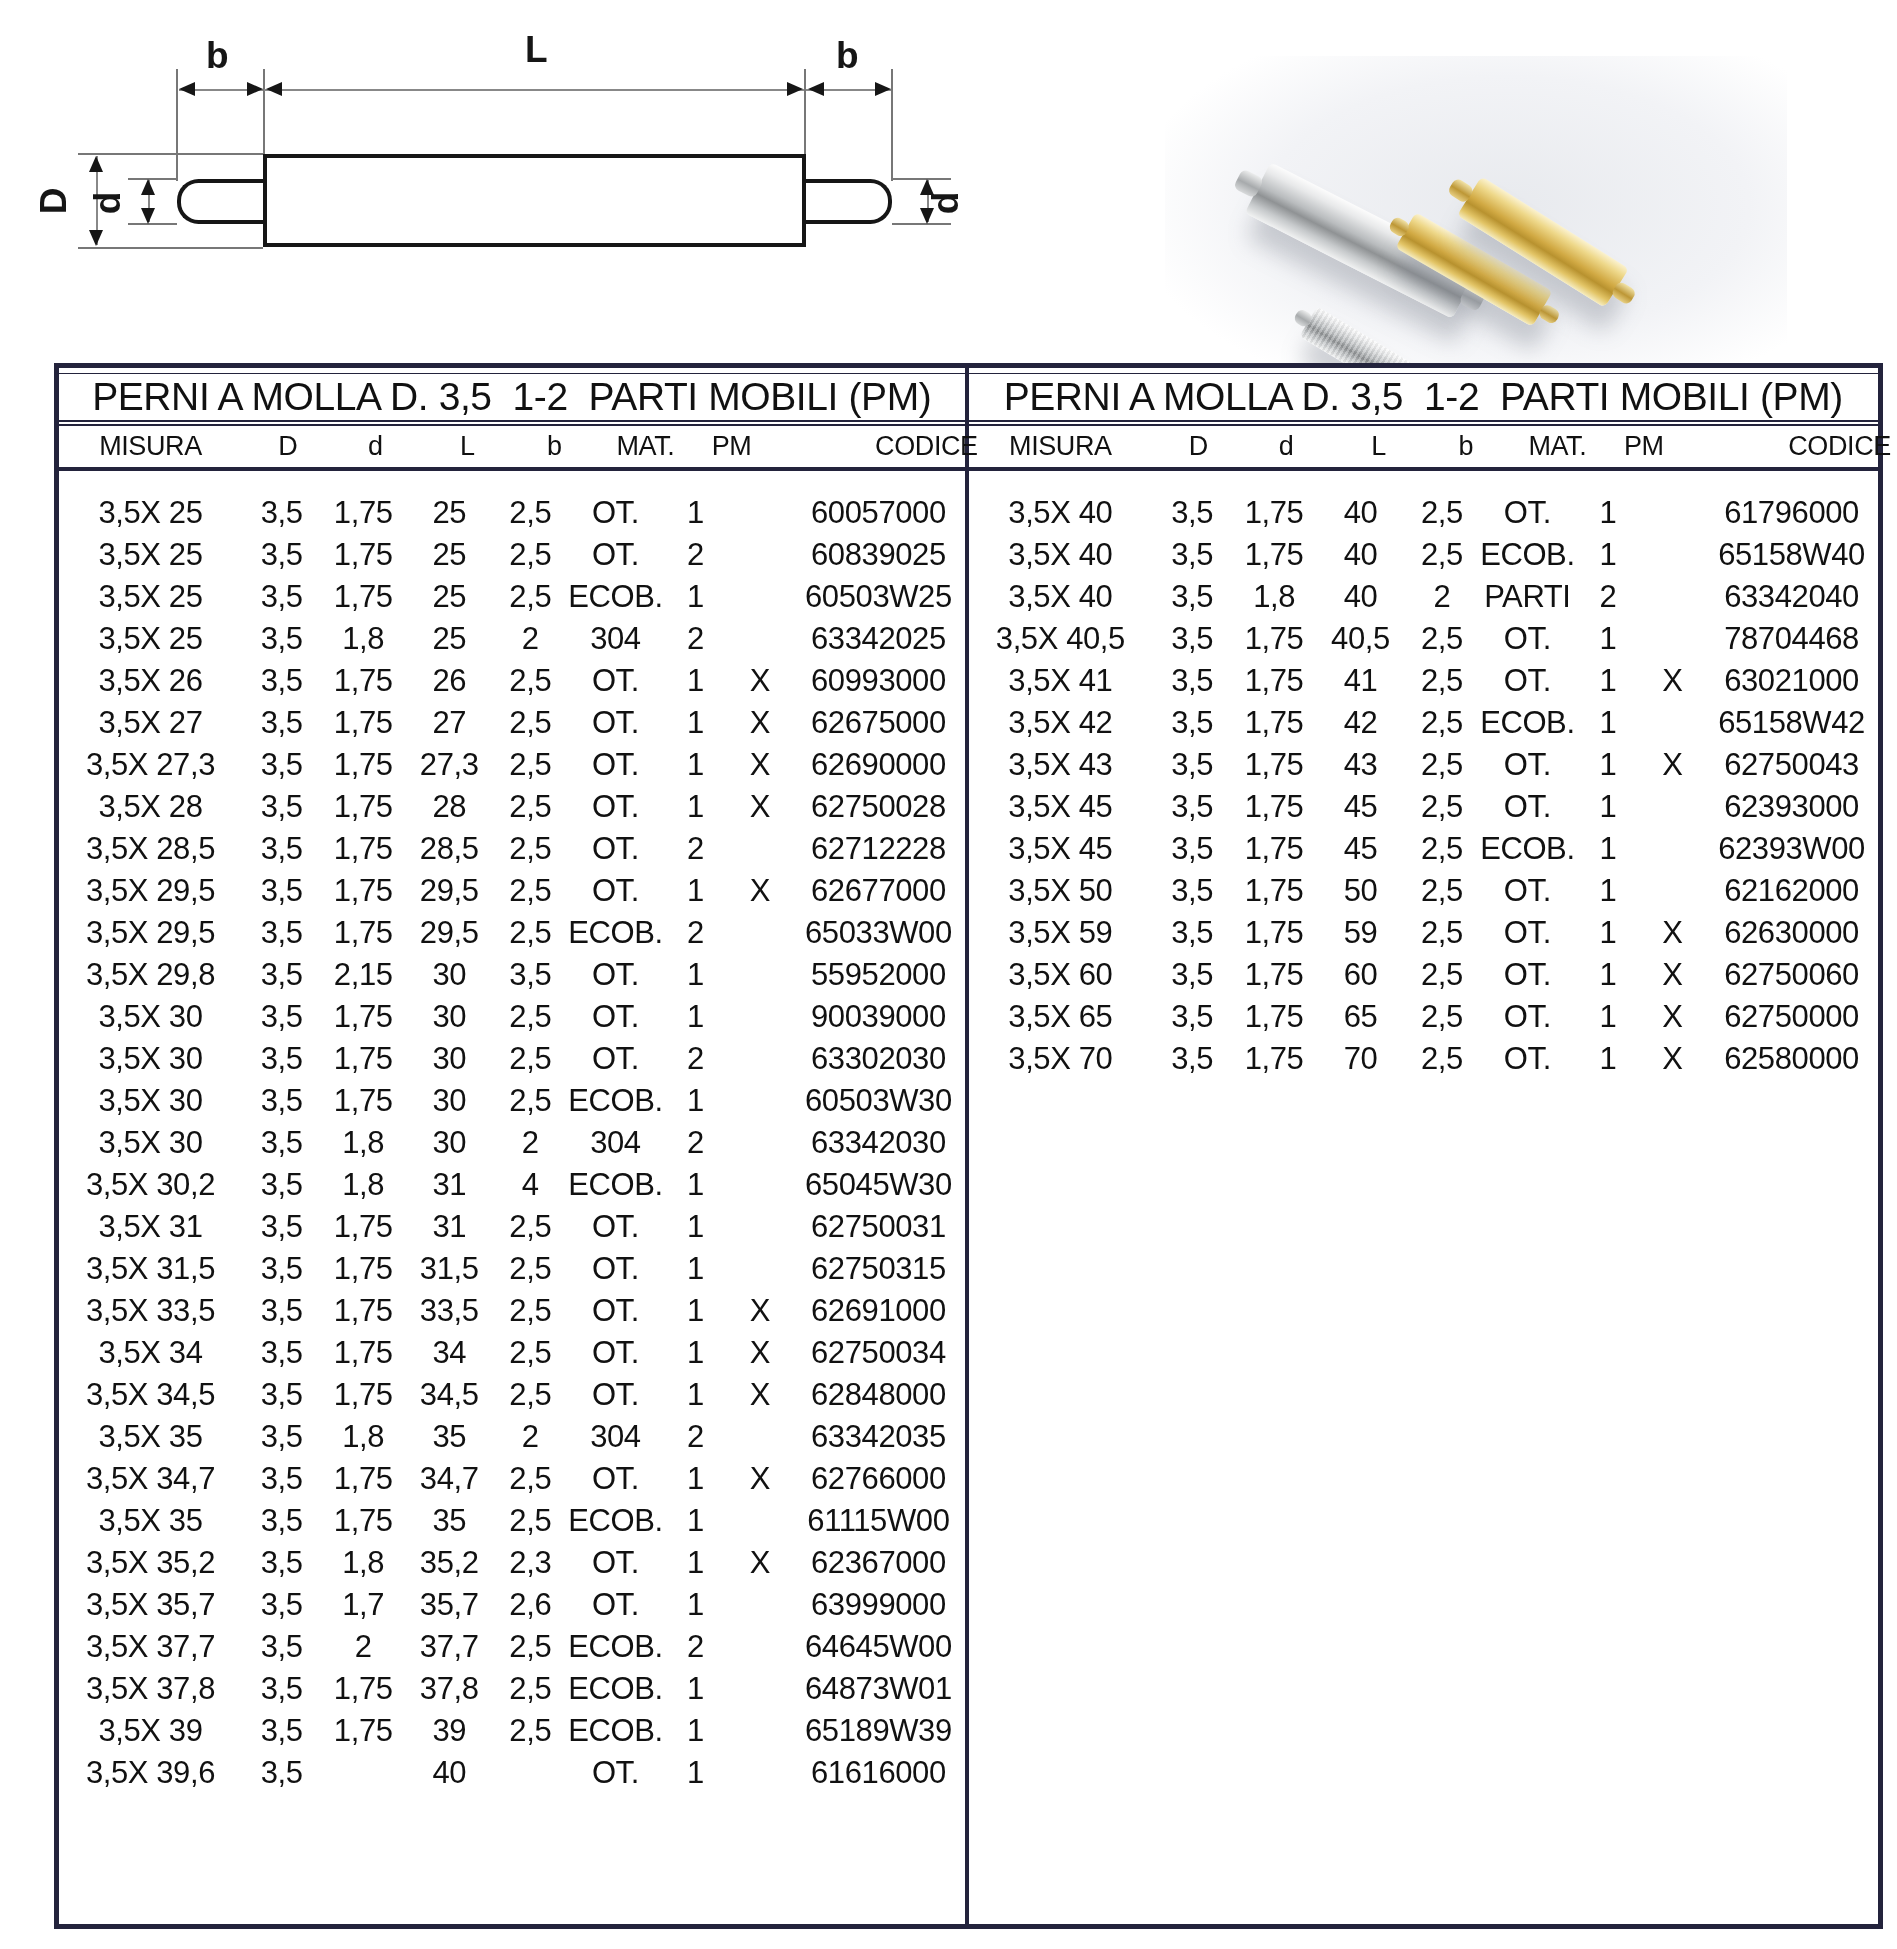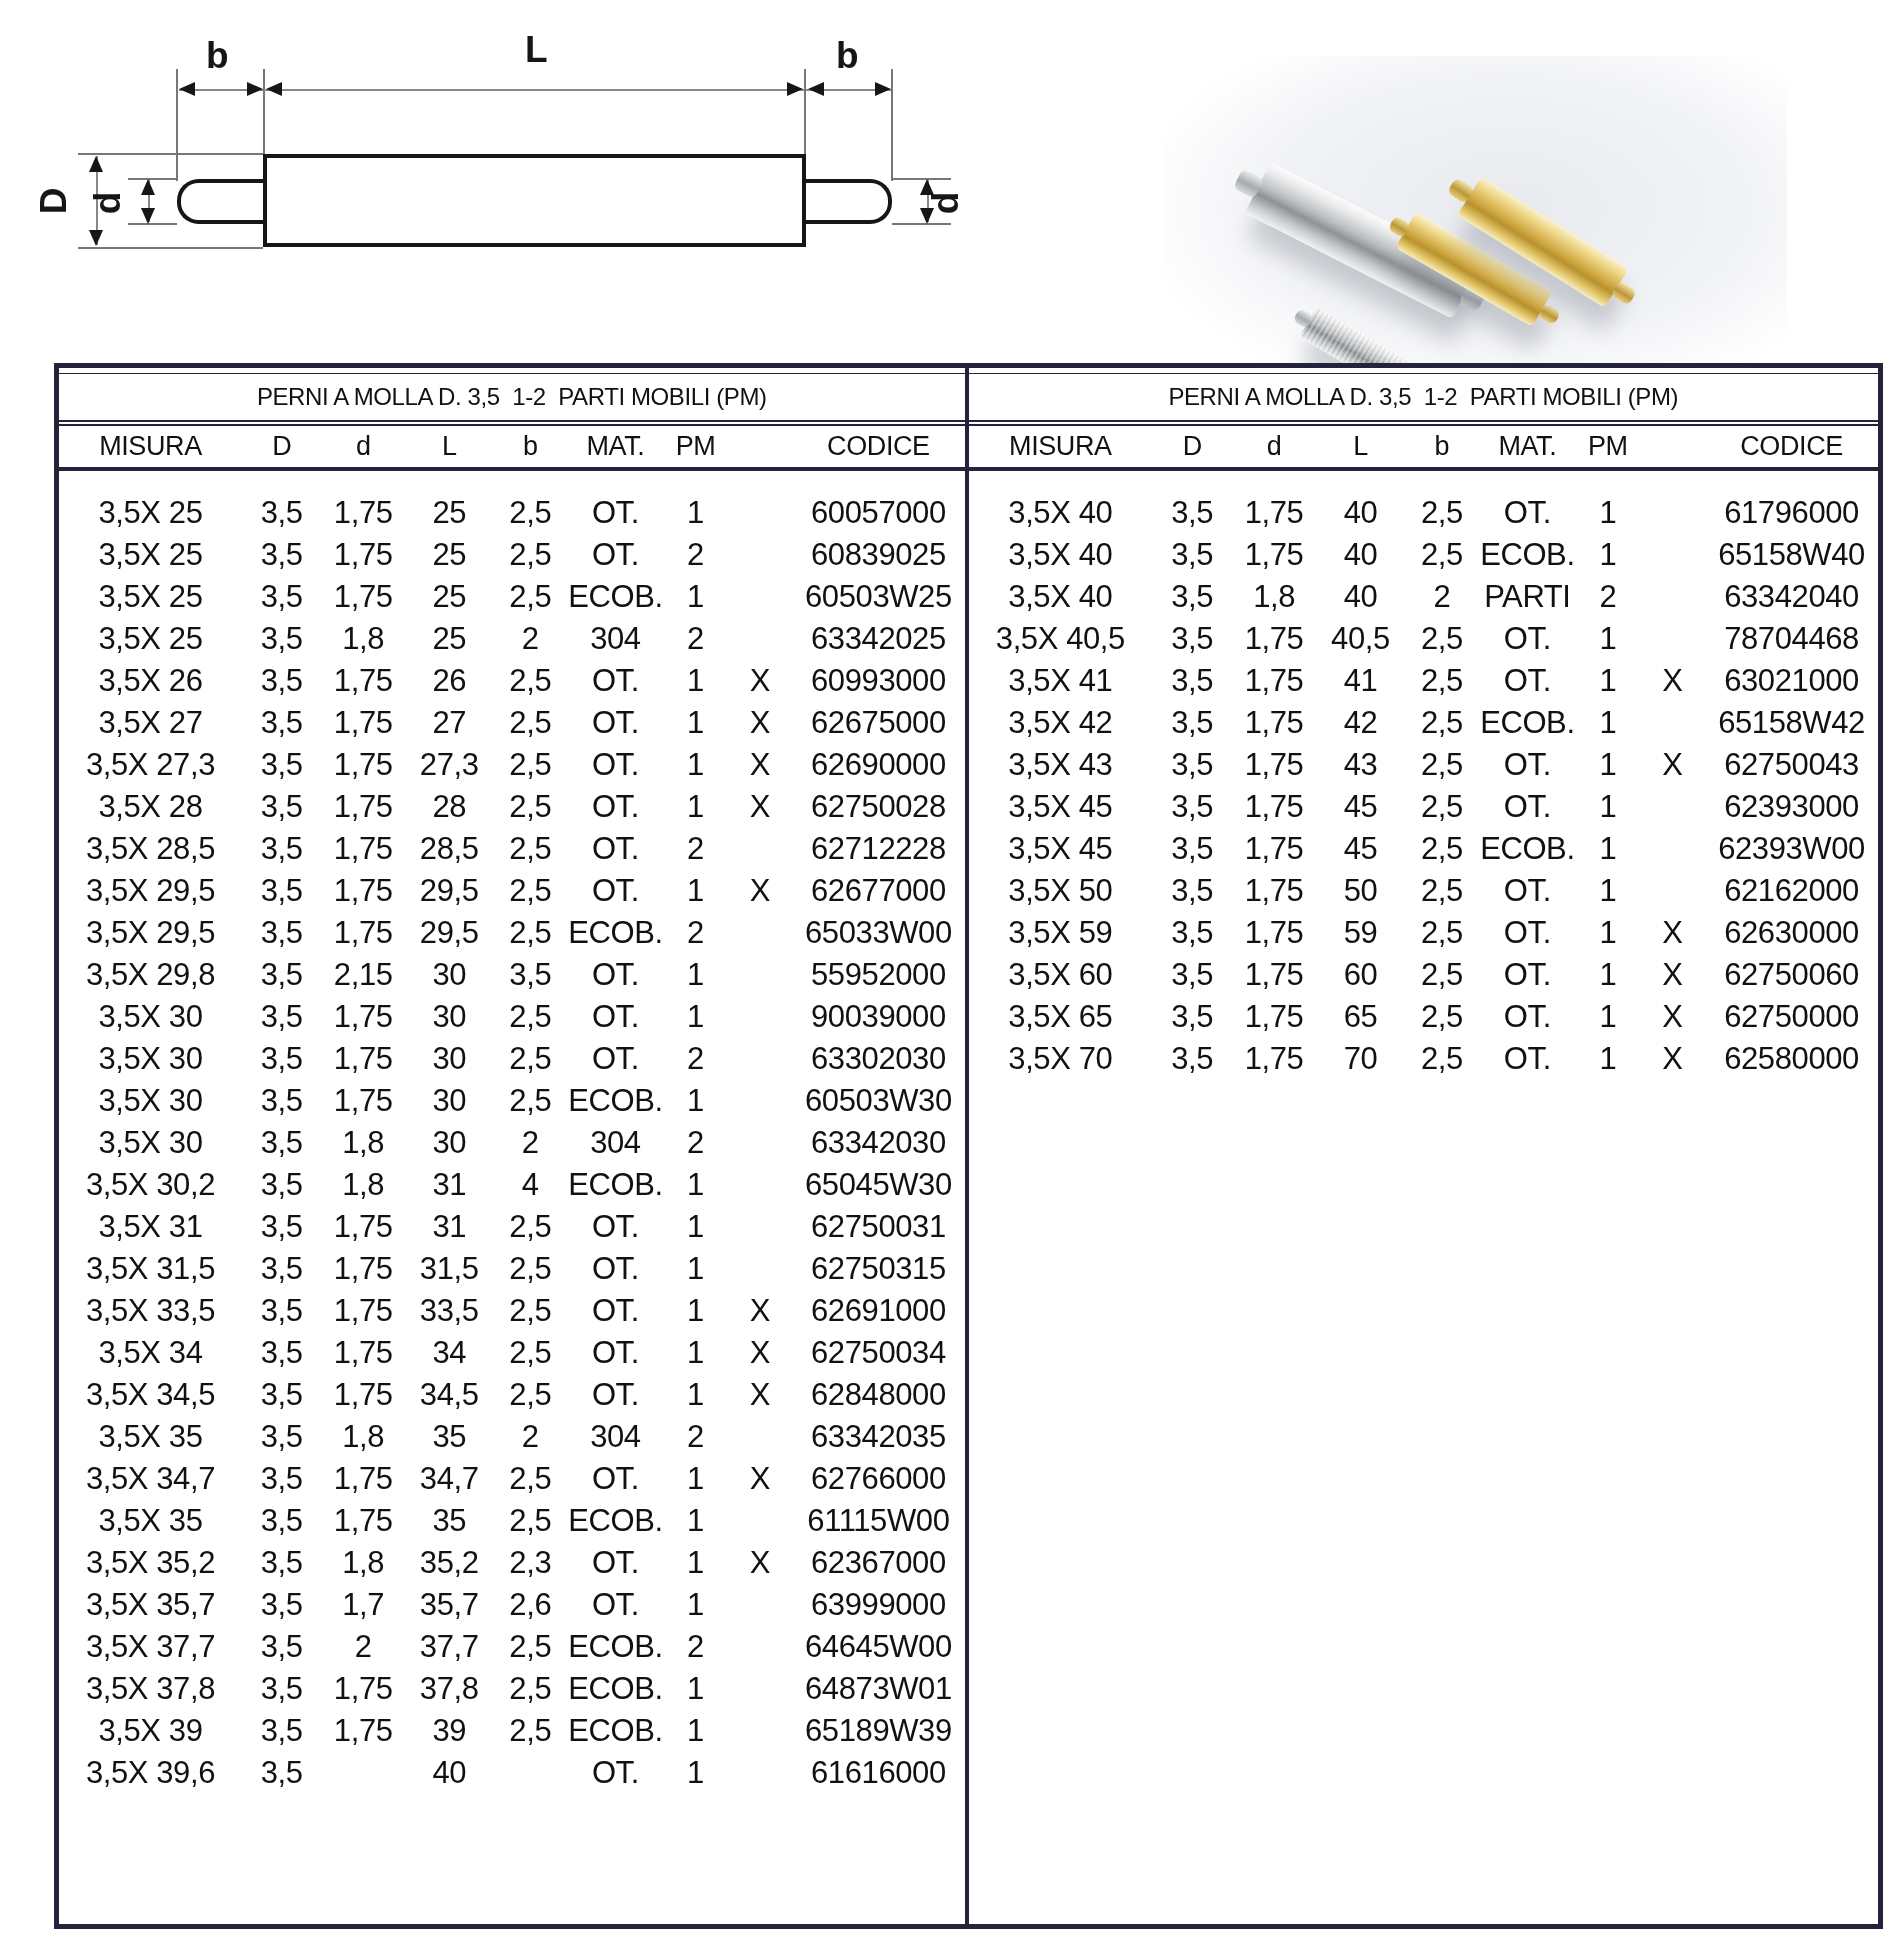--- a/index.html
+++ b/index.html
@@ -51,25 +51,25 @@
   .bar4{left:323px;top:179px;width:174px;height:46px;transform:rotate(32deg);}
   .bar4::before{left:-21px;top:14.4px;width:22.3px;height:17.6px;}
   .bar4::after{right:-19px;top:15px;width:21px;height:17px;}
   
   .big-table{position:absolute;left:54px;top:363px;width:1829px;height:1566px;
     border:5.6px solid #23233c;box-sizing:border-box;display:flex;background:#fff;}
   .half{width:50%;box-sizing:border-box;}
   .half.first{border-right:4.8px solid #23233c;}
   .tbl-title{margin:4.8px 0 0 0;border-top:1.6px solid #23233c;border-bottom:6.4px double #23233c;
     height:46px;display:flex;align-items:center;justify-content:center;
-    font-size:24px;letter-spacing:-0.4px;white-space:pre;}
+    font-size:39px;letter-spacing:-0.4px;white-space:pre;}
   .tbl-head,.row{display:grid;
     grid-template-columns:20.2% 8.8% 9.2% 9.8% 8.1% 10.7% 7% 7.2% 19%;
     align-items:center;text-align:center;}
-  .tbl-head{height:41px;border-bottom:4px solid #23233c;font-size:27px;letter-spacing:-0.4px;}
+  .tbl-head{height:41px;border-bottom:4px solid #23233c;font-size:27px;letter-spacing:-0.4px;gap:6px;}
   .tbl-body{margin-top:21px;}
   .row{height:42px;font-size:31px;letter-spacing:-0.4px;}
 </style>
 </head>
 <body>
 
 <div class="diagram">
 
   <div class="vln" style="left:176px;top:69px;height:112px;"></div>
   <div class="vln" style="left:263px;top:69px;height:87px;"></div>

